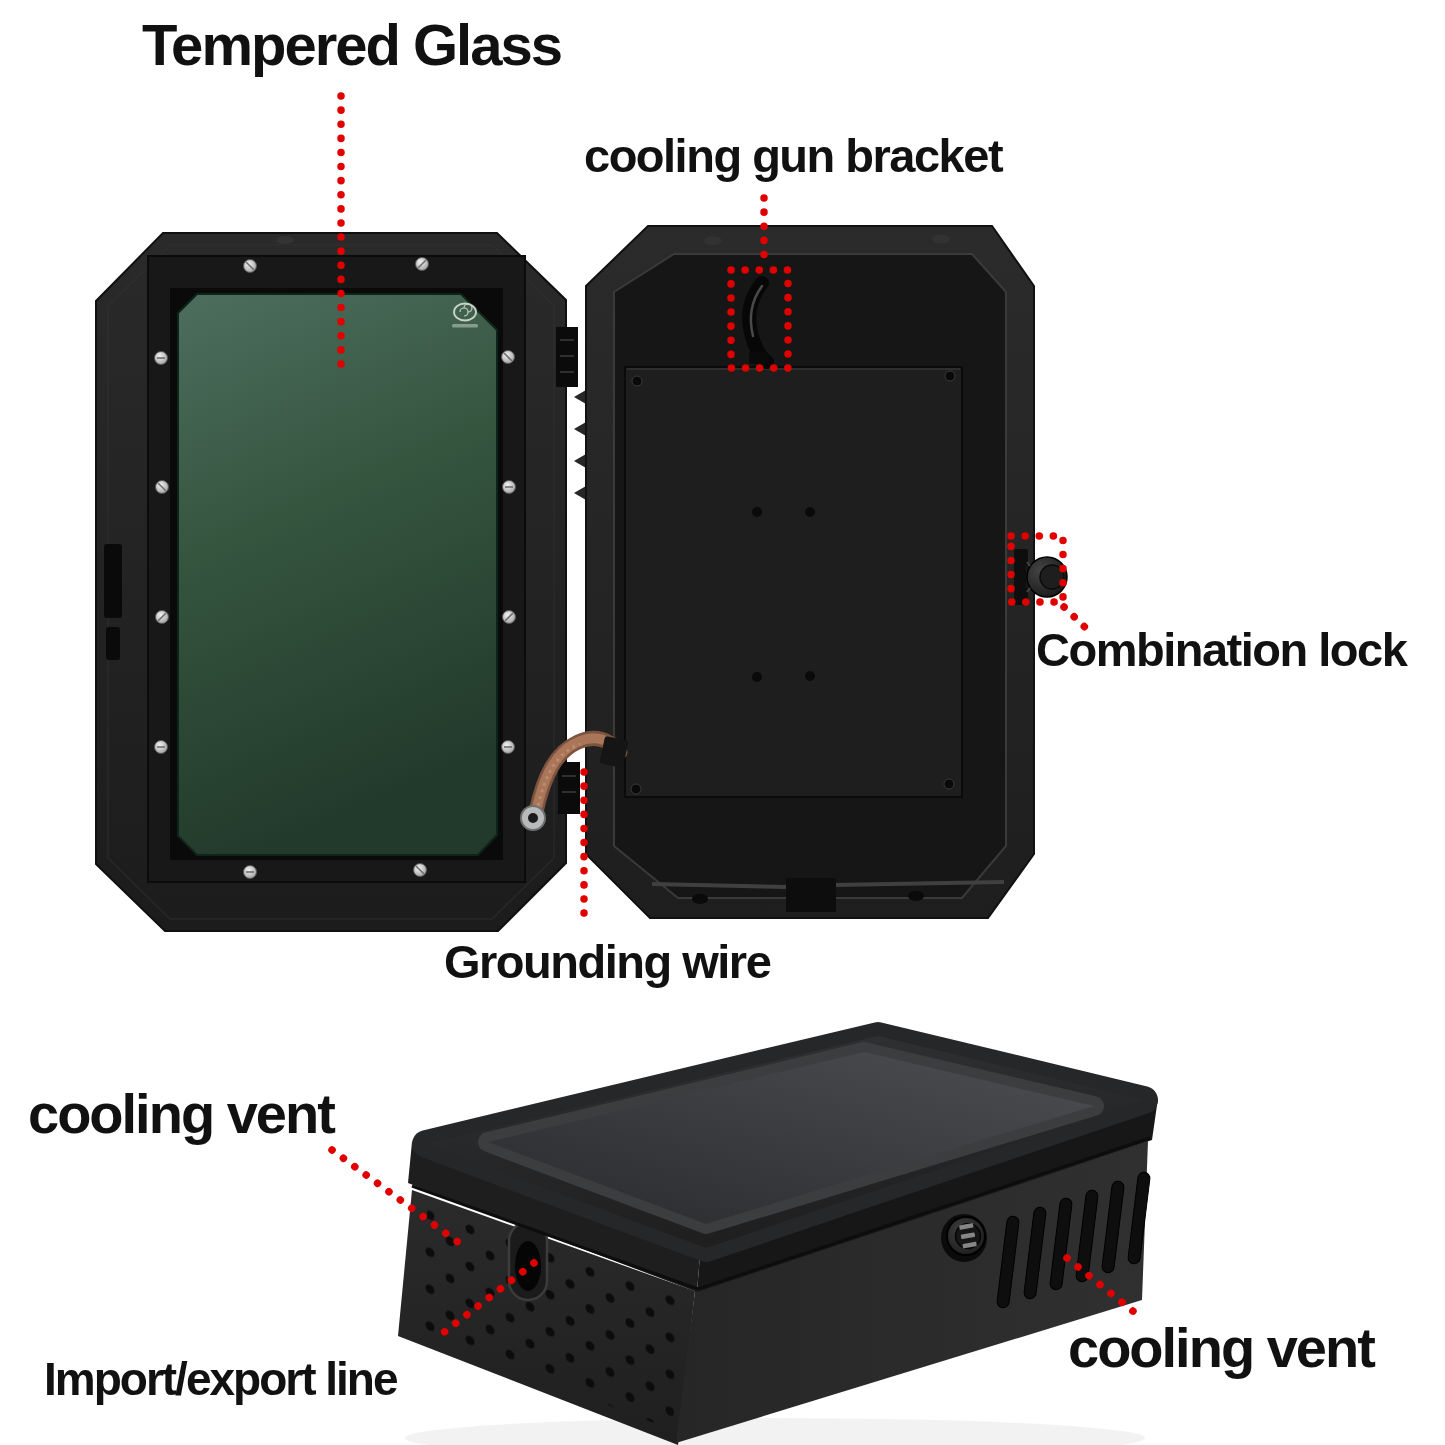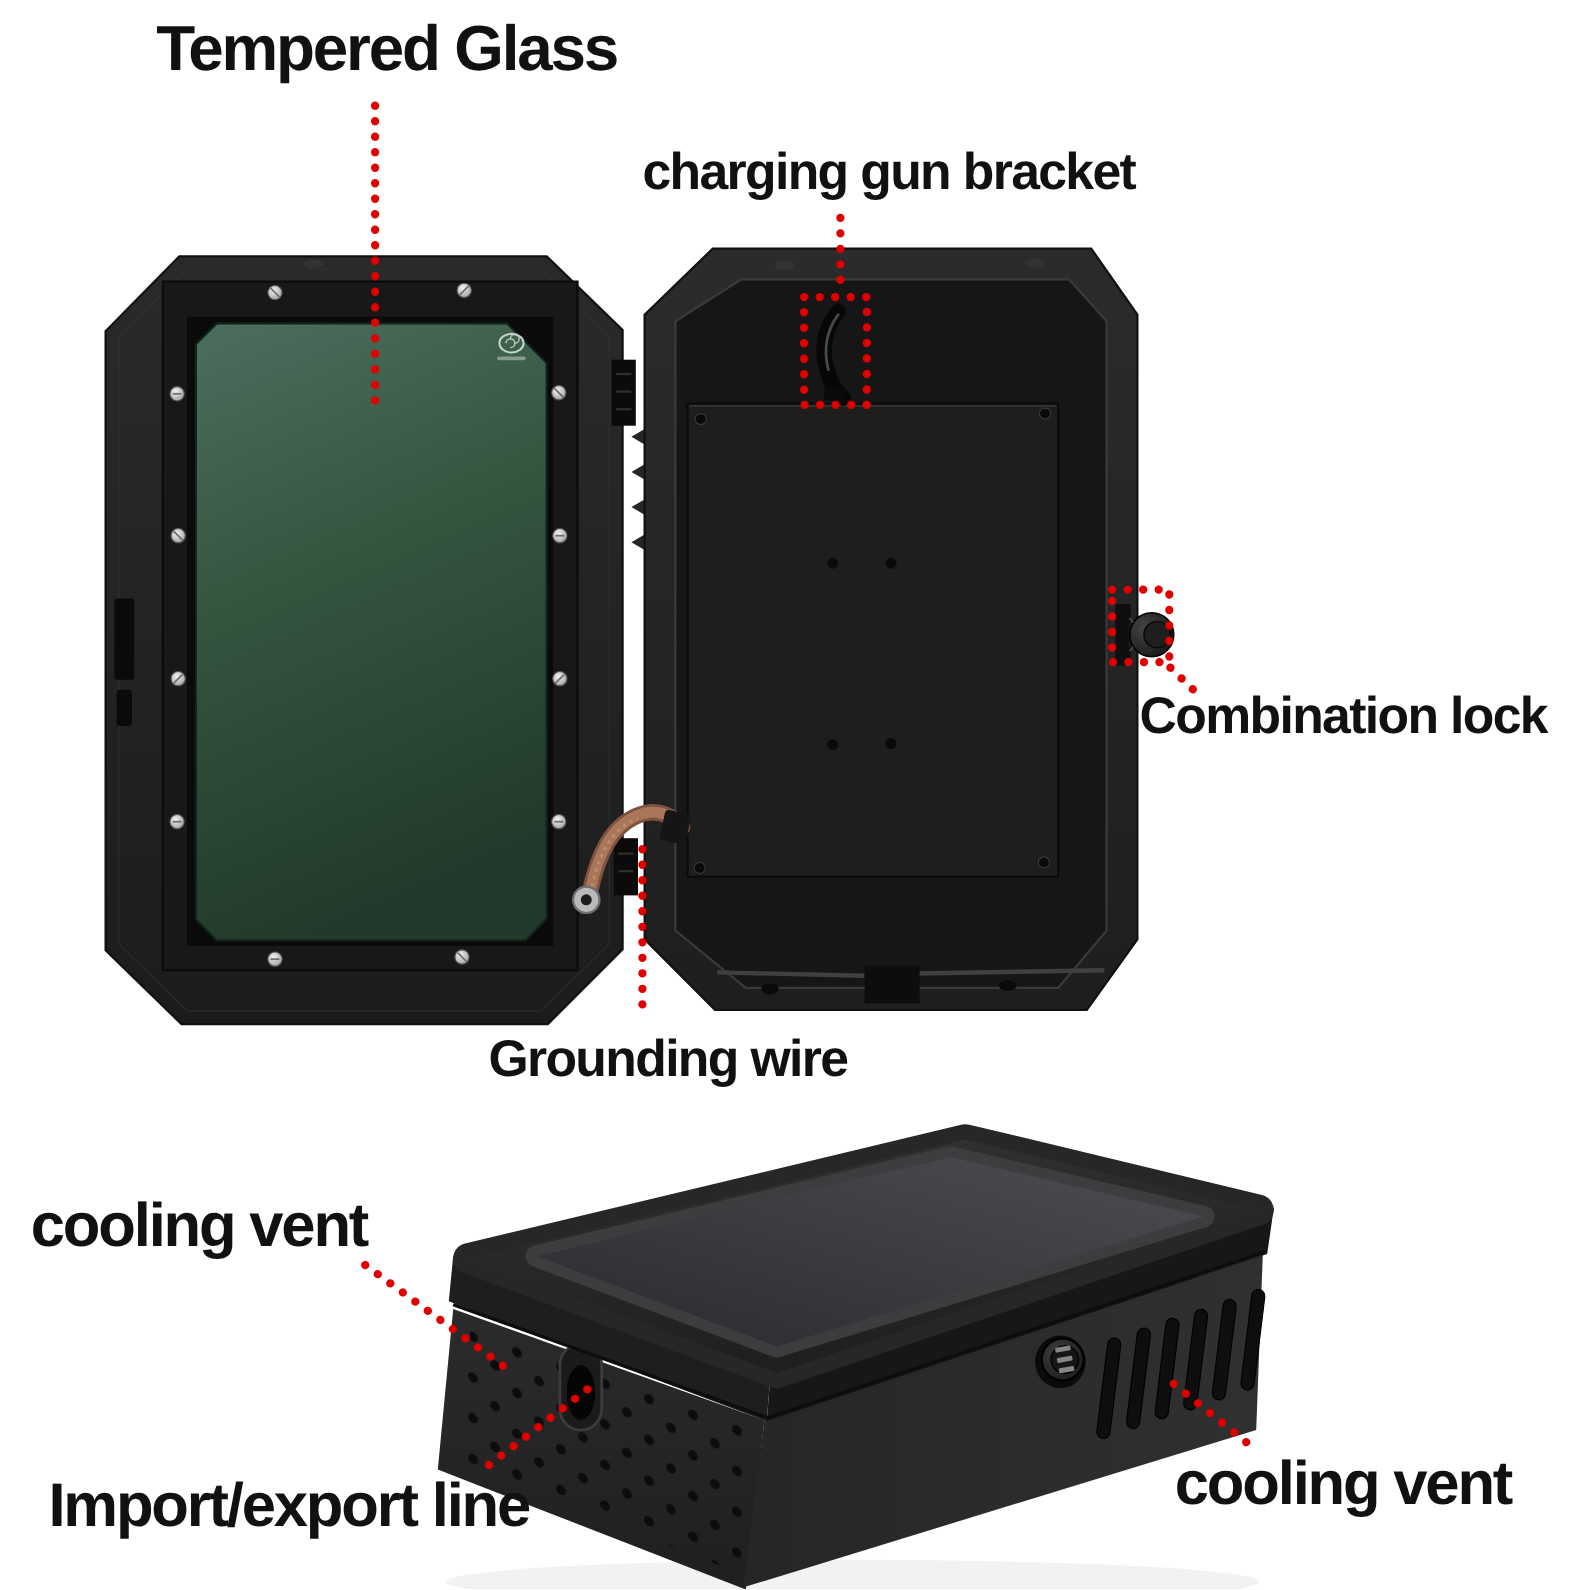--- a/index.html
+++ b/index.html
@@ -4,21 +4,21 @@
 <style>
   html,body{margin:0;padding:0;background:#ffffff;}
   #stage{position:relative;width:1445px;height:1445px;background:#ffffff;overflow:hidden;
          font-family:"Liberation Sans","DejaVu Sans",sans-serif;}
   #stage svg{position:absolute;left:0;top:0;}
   .callout{position:absolute;font-weight:bold;color:#111111;white-space:nowrap;line-height:1;
            letter-spacing:-2px;}
   .fs58{font-size:58px;}
   .fs56{font-size:56px;text-align:right;}
   .fs47{font-size:47px;letter-spacing:-1.5px;}
-  .fs46{font-size:56px;letter-spacing:-2px;}
+  .fs46{font-size:46px;letter-spacing:-2px;margin-top:16px;}
   .ann{stroke:#e10000;stroke-width:7.5;stroke-linecap:round;stroke-dasharray:0.1 14;fill:none;}
 </style>
 </head>
 <body>
 
 <div id="stage">
 
 <svg width="1445" height="1445" viewBox="0 0 1445 1445">
   <defs>
     <linearGradient id="doorGrad" x1="0" y1="0" x2="0" y2="1">
@@ -244,20 +244,20 @@
     <rect class="ann" x="1011" y="536" width="52" height="66"></rect>
     <line class="ann" x1="1064" y1="607" x2="1093" y2="635"></line>
     <line class="ann" x1="584" y1="772" x2="584" y2="926"></line>
     <line class="ann" x1="332" y1="1150" x2="466" y2="1248"></line>
     <line class="ann" x1="534" y1="1263" x2="434" y2="1340"></line>
     <line class="ann" x1="1067" y1="1258" x2="1139" y2="1316"></line>
   </g>
 </svg>
 
 <div class="callout fs58" style="left:142px;top:16px;">Tempered Glass</div>
-<div class="callout fs47" style="left:584px;top:132px;">charging gun bracket</div>
+<div class="callout fs47" style="left:584px;top:132px;">cooling gun bracket</div>
 <div class="callout fs47" style="left:444px;top:938px;">Grounding wire</div>
 <div class="callout fs47" style="left:1036px;top:626px;">Combination lock</div>
 <div class="callout fs56" style="left:28px;top:1086px;">cooling vent</div>
 <div class="callout fs46" style="left:44px;top:1340px;">Import/export line</div>
 <div class="callout fs56" style="left:1068px;top:1320px;">cooling vent</div>
 
 </div>
 
 </body></html>

